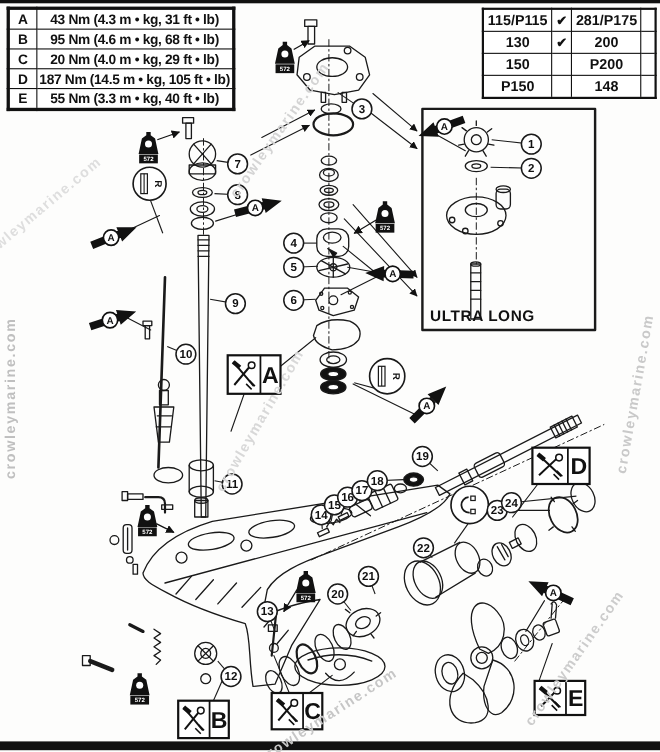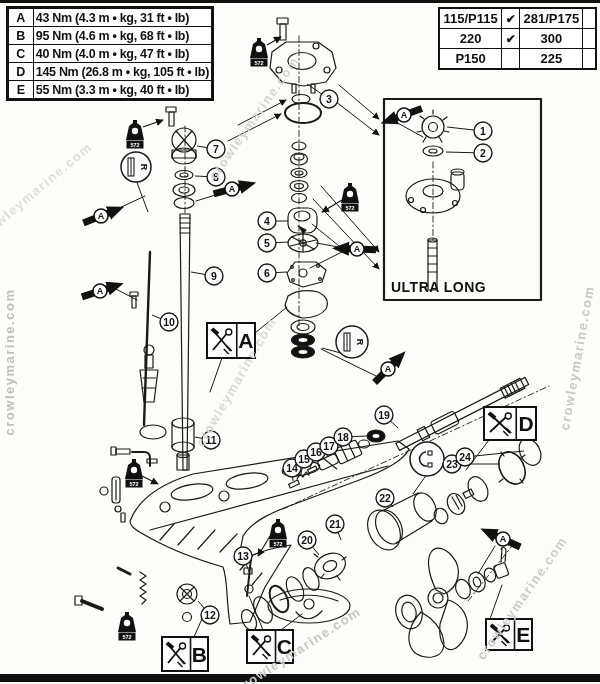--- a/index.html
+++ b/index.html
@@ -9,21 +9,21 @@
   .topbar,.bottombar{position:absolute;left:0;width:600px;background:#111;z-index:2;}
   .topbar{top:0;height:3px;}
   .bottombar{top:674px;height:8px;}
 
   
   .torque{position:absolute;left:6px;top:6px;width:208px;z-index:4;border-collapse:collapse;
           border:3px solid #111;background:#fff;}
   .torque td{border:1.6px solid #111;font-weight:bold;font-size:12.5px;white-space:nowrap;
              height:17px;padding:0 2px;}
   .torque td.k{width:20px;text-align:center;}
-  .torque td.v{text-align:left;letter-spacing:-0.3px;}
+  .torque td.v{text-align:center;letter-spacing:-0.3px;}
 
   
   .models{position:absolute;left:438px;top:7px;width:159px;z-index:4;border-collapse:collapse;
           border:2.5px solid #111;background:#fff;}
   .models td{border:1.6px solid #111;font-weight:bold;font-size:13px;text-align:center;
              height:19px;padding:0 2px;white-space:nowrap;}
   .models td.m{width:61px;}
   .models td.c{width:17px;font-size:12px;}
 
   .wm{position:absolute;z-index:3;pointer-events:none;white-space:nowrap;
@@ -50,51 +50,57 @@
         <tr>
           <td class="k">A</td>
           <td class="v">43 Nm (4.3 m • kg, 31 ft • lb)</td>
         </tr>
         <tr>
           <td class="k">B</td>
           <td class="v">95 Nm (4.6 m • kg, 68 ft • lb)</td>
         </tr>
         <tr>
           <td class="k">C</td>
-          <td class="v">40 Nm (4.0 m • kg, 47 ft • lb)</td>
+          <td class="v">20 Nm (4.0 m • kg, 29 ft • lb)</td>
         </tr>
         <tr>
           <td class="k">D</td>
-          <td class="v">145 Nm (26.8 m • kg, 105 ft • lb)</td>
+          <td class="v">187 Nm (14.5 m • kg, 105 ft • lb)</td>
         </tr>
         <tr>
           <td class="k">E</td>
           <td class="v">55 Nm (3.3 m • kg, 40 ft • lb)</td>
         </tr>
       </tbody>
   </table>
 
   <table class="models">
     <tbody id="models-body">
         <tr>
           <td class="m">115/P115</td>
           <td class="c">✔</td>
           <td class="m">281/P175</td>
           <td class="c"></td>
         </tr>
         <tr>
-          <td class="m">220</td>
+          <td class="m">130</td>
           <td class="c">✔</td>
-          <td class="m">300</td>
+          <td class="m">200</td>
+          <td class="c"></td>
+        </tr>
+        <tr>
+          <td class="m">150</td>
+          <td class="c"></td>
+          <td class="m">P200</td>
           <td class="c"></td>
         </tr>
         <tr>
           <td class="m">P150</td>
           <td class="c"></td>
-          <td class="m">225</td>
+          <td class="m">148</td>
           <td class="c"></td>
         </tr>
       </tbody>
   </table>
 
   <svg id="art" width="600" height="684" viewBox="0 0 600 684">
     <defs>
       <marker id="arr" viewBox="0 0 10 10" refX="9" refY="5" markerWidth="7" markerHeight="7" orient="auto">
         <path d="M0,0 L10,5 L0,10 Z" fill="#111"></path>
       </marker>

